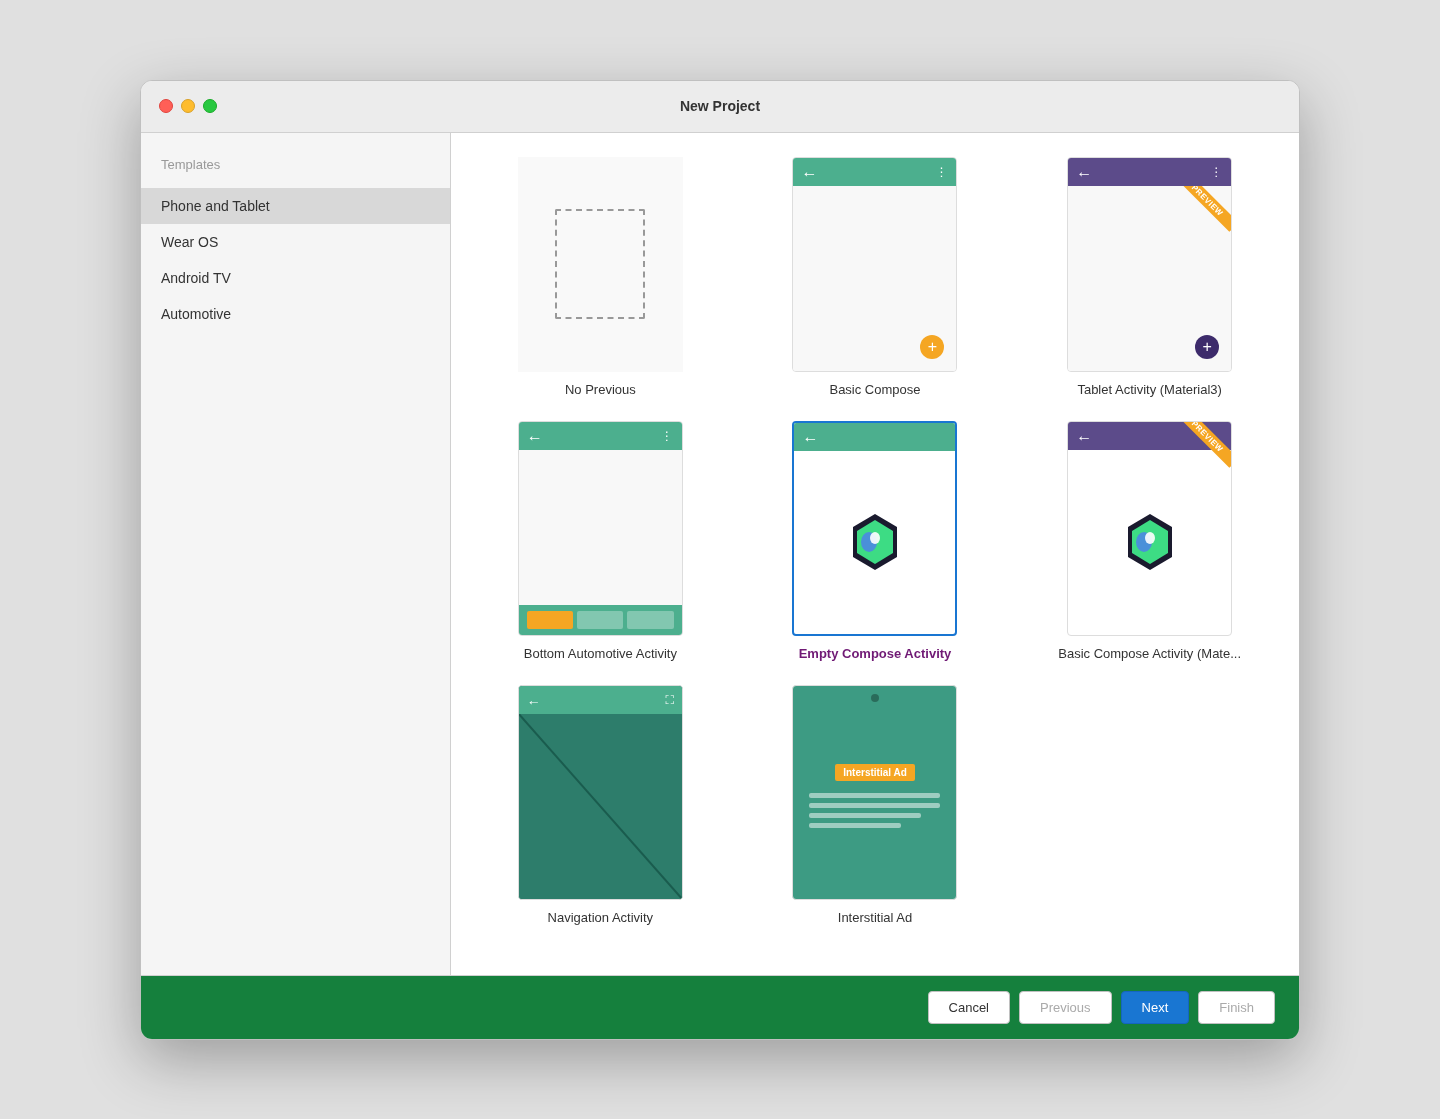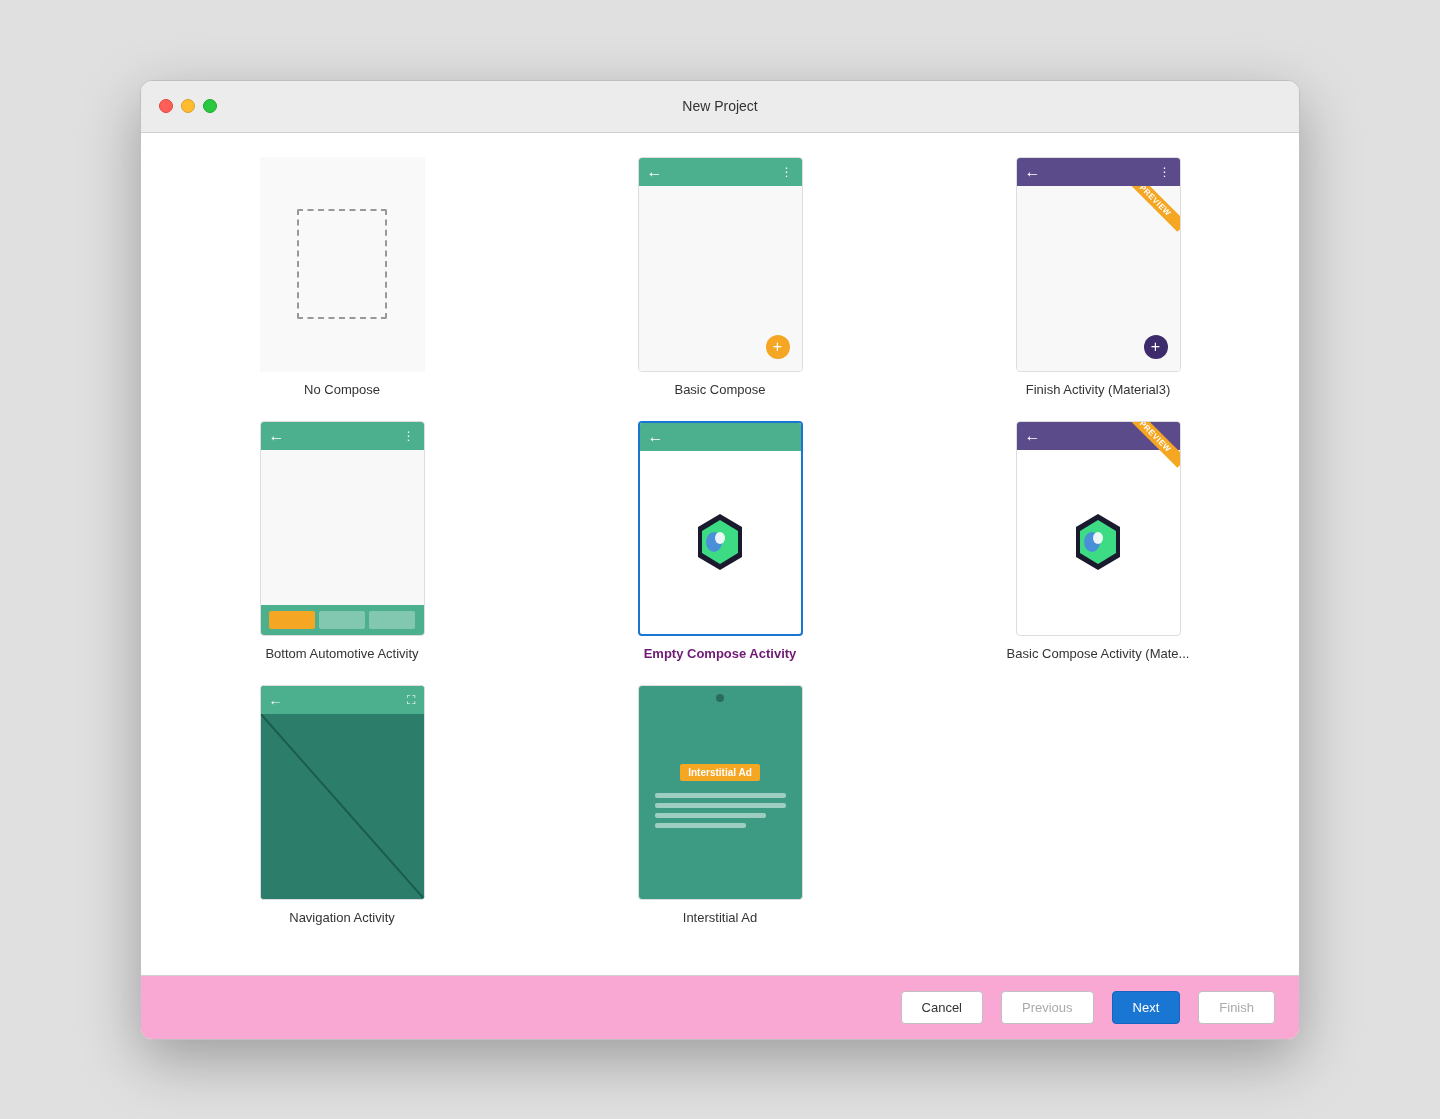--- a/index.html
+++ b/index.html
@@ -41,21 +41,21 @@
     .traffic-light {
       width: 14px;
       height: 14px;
       border-radius: 50%;
     }
     .tl-red { background: #ff5f57; border: 1px solid #e0443e; }
     .tl-yellow { background: #febc2e; border: 1px solid #d8a12a; }
     .tl-green { background: #28c840; border: 1px solid #1aab29; }
     .title-text {
       font-size: 14px;
-      font-weight: 400;
+      font-weight: 700;
       color: #333;
     }
     .main-content {
       display: flex;
       flex: 1;
       overflow: hidden;
     }
     .sidebar {
       width: 310px;
       background: #f5f5f5;
@@ -311,27 +311,27 @@
       height: 5px;
       background: rgba(255,255,255,0.5);
       border-radius: 2px;
     }
     .ad-line.short { width: 70%; }
     .ad-line.medium { width: 85%; }
     .ad-line.full { width: 100%; }
     
     .bottom-bar {
       height: 64px;
-      background: #f9a8d4;
+      background: #15803d;
       border-top: 1px solid #d0d0d0;
       display: flex;
       align-items: center;
       justify-content: flex-end;
       padding: 0 24px;
-      gap: 18px;
+      gap: 9px;
       flex-shrink: 0;
     }
     .btn {
       padding: 8px 20px;
       border-radius: 4px;
       font-size: 13px;
       cursor: pointer;
       border: 1px solid #c0c0c0;
       background: #fff;
       color: #333;
@@ -356,29 +356,44 @@
     <div class="traffic-lights">
       <div class="traffic-light tl-red"></div>
       <div class="traffic-light tl-yellow"></div>
       <div class="traffic-light tl-green"></div>
     </div>
     <span class="title-text">New Project</span>
   </div>
 
   <div class="main-content">
 
+    <div class="sidebar">
+      <div class="sidebar-title">Templates</div>
+      <div class="sidebar-item active">
+        <span>Phone and Tablet</span>
+      </div>
+      <div class="sidebar-item">
+        <span>Wear OS</span>
+      </div>
+      <div class="sidebar-item">
+        <span>Android TV</span>
+      </div>
+      <div class="sidebar-item">
+        <span>Automotive</span>
+      </div>
+    </div>
 
     <div class="content-area">
       <div class="templates-grid">
 
         <div class="template-item">
           <div class="no-activity-preview">
             <div class="dashed-rect"></div>
           </div>
-          <span class="template-label">No Compose</span>
+          <span class="template-label">No Previous</span>
         </div>
 
         <div class="template-item">
           <div class="phone-mockup template-preview">
             <div class="phone-toolbar">
               <span class="toolbar-back">←</span>
               <span class="toolbar-dots">⋮</span>
             </div>
             <div class="phone-body">
               <div class="fab-button">+</div>
@@ -393,21 +408,21 @@
               <span class="toolbar-back">←</span>
               <span class="toolbar-dots">⋮</span>
             </div>
             <div class="phone-body">
               <div class="fab-button" style="background:#3d2b6b;">+</div>
               <div class="preview-badge">
                 <div class="preview-badge-inner">PREVIEW</div>
               </div>
             </div>
           </div>
-          <span class="template-label">Finish Activity (Material3)</span>
+          <span class="template-label">Tablet Activity (Material3)</span>
         </div>
 
         <div class="template-item">
           <div class="phone-mockup template-preview">
             <div class="phone-toolbar">
               <span class="toolbar-back">←</span>
               <span class="toolbar-dots">⋮</span>
             </div>
             <div class="phone-body"></div>
             <div class="bottom-nav-bar">

